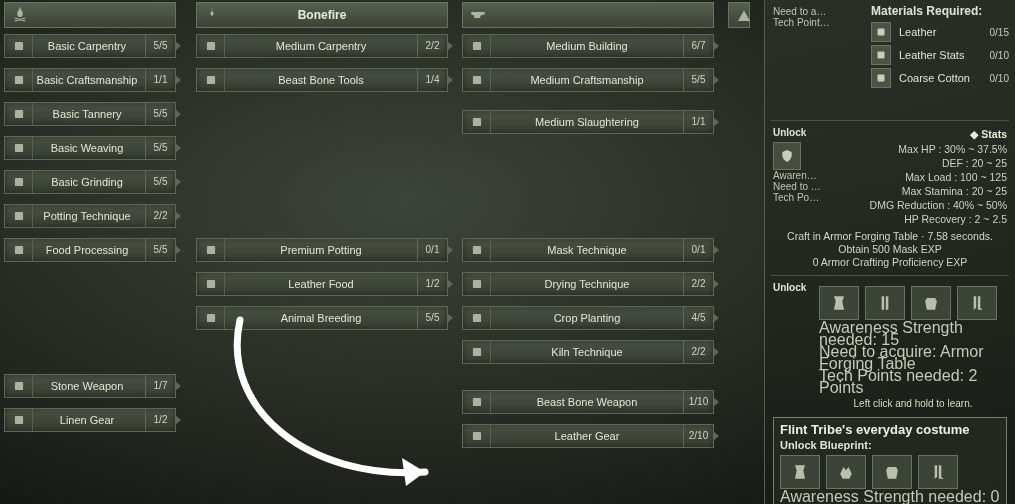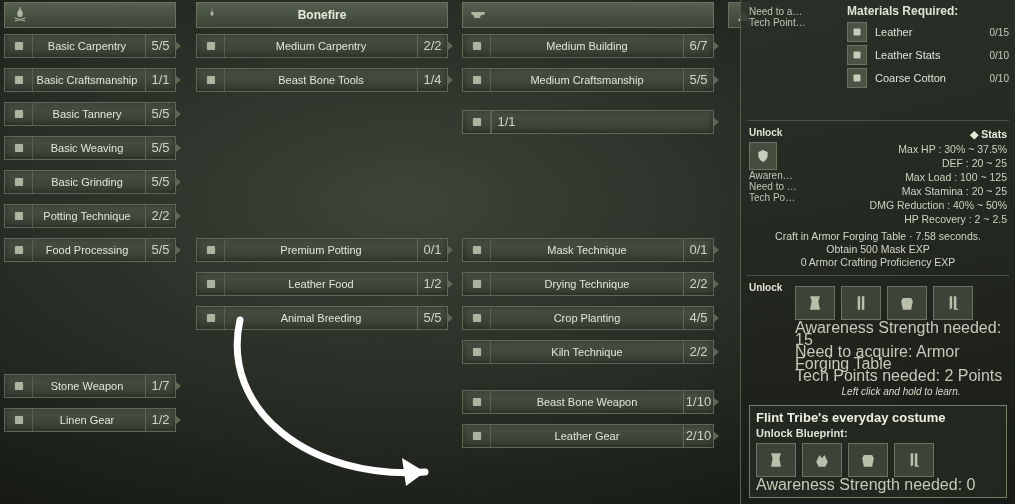--- a/index.html
+++ b/index.html
@@ -42,31 +42,31 @@
     width:28px;height:22px;flex:none;
     display:flex;align-items:center;justify-content:center;
     border-right:1px solid #5e6856; opacity:.8;
   }
   .nicon svg{width:14px;height:14px;fill:#c8ceb9;}
   .node .nlabel{
     flex:1; text-align:center; color:#e2e6d6; white-space:nowrap;
     overflow:hidden; text-overflow:ellipsis; padding:0 4px;
   }
   .node .ncount{
-    width:30px; flex:none; text-align:center; font-size:13px;
+    width:30px; flex:none; text-align:center; font-size:10px;
     color:#cfd4c2; border-left:1px solid #5e6856; line-height:22px;
   }
   .node::after{
     content:""; position:absolute; right:-6px; top:50%; transform:translateY(-50%);
     border-left:6px solid #5e6856; border-top:5px solid transparent; border-bottom:5px solid transparent;
   }
 
   
   .panel {
-    position:absolute; top:0; right:0; width:275px; height:504px;
+    position:absolute; top:0; right:0; width:251px; height:504px;
     background:linear-gradient(#2b3128dd,#1a1d17dd);
     border-left:1px solid #555e4c;
     padding:6px 8px 0 8px; font-size:11px; color:#cfd4c2;
     overflow:hidden;
   }
   .sec-title{font-size:12px;font-weight:600;color:#dfe3d2;margin:2px 0 4px 0;}
   .truncline{white-space:nowrap;overflow:hidden;text-overflow:ellipsis;color:#bfc5b3;font-size:10px;}
   .matrow{display:flex;align-items:center;gap:8px;margin:3px 0;}
   .maticon{width:20px;height:20px;background:#4b5344;border:1px solid #6a7361;flex:none;
     display:flex;align-items:center;justify-content:center;}
@@ -80,21 +80,21 @@
   .slist{flex:1;font-size:10.5px;line-height:14px;color:#cdd2c0;text-align:right;}
   .slist .stitle{color:#e8ead9;font-weight:600;margin-bottom:1px;}
 
   .craftinfo{font-size:10.5px;text-align:center;color:#d2d6c5;line-height:13px;margin-top:4px;}
 
   .unlockrow{display:flex;gap:6px;margin:4px 0 2px 0;}
   .slot{width:40px;height:34px;background:#3c4337;border:1px solid #6a7361;
     display:flex;align-items:center;justify-content:center;}
   .slot svg{width:20px;height:20px;fill:#b9bfaa;}
   .reqtext{font-size:16px;color:#c5cab8;line-height:12px;margin-top:2px;}
-  .learn{font-size:10px;color:#d8dcc9;text-align:center;font-style:italic;margin:4px 0;}
+  .learn{font-size:10px;color:#d8dcc9;text-align:center;margin:4px 0;}
 
   .box{
     border:1px solid #747d67; padding:4px 0 6px 6px; margin-top:4px;
     background:rgba(40,46,36,.6);
   }
   .boxtitle{font-size:13px;font-weight:600;color:#eef0e1;margin-bottom:2px;}
 
   
   .arrow-overlay{position:absolute;left:190px;top:310px;width:280px;height:190px;pointer-events:none;}
   .arrow-overlay svg{width:100%;height:100%;}
@@ -289,20 +289,21 @@
     <span class="nlabel ">Medium Craftsmanship</span>
     <span class="ncount">5/5</span>
   </div>
         <div style="height:4px"></div>
         <div class="node">
     <span class="nicon">
             <svg viewBox="0 0 24 24">
               <rect x="5" y="5" width="14" height="14" rx="2"></rect>
             </svg>
           </span>
+    <span class="nlabel ">Medium Slaughtering</span>
     <span class="ncount">1/1</span>
   </div>
         <div style="height:90px"></div>
         <div class="node">
     <span class="nicon">
             <svg viewBox="0 0 24 24">
               <rect x="5" y="5" width="14" height="14" rx="2"></rect>
             </svg>
           </span>
     <span class="nlabel ">Mask Technique</span>

